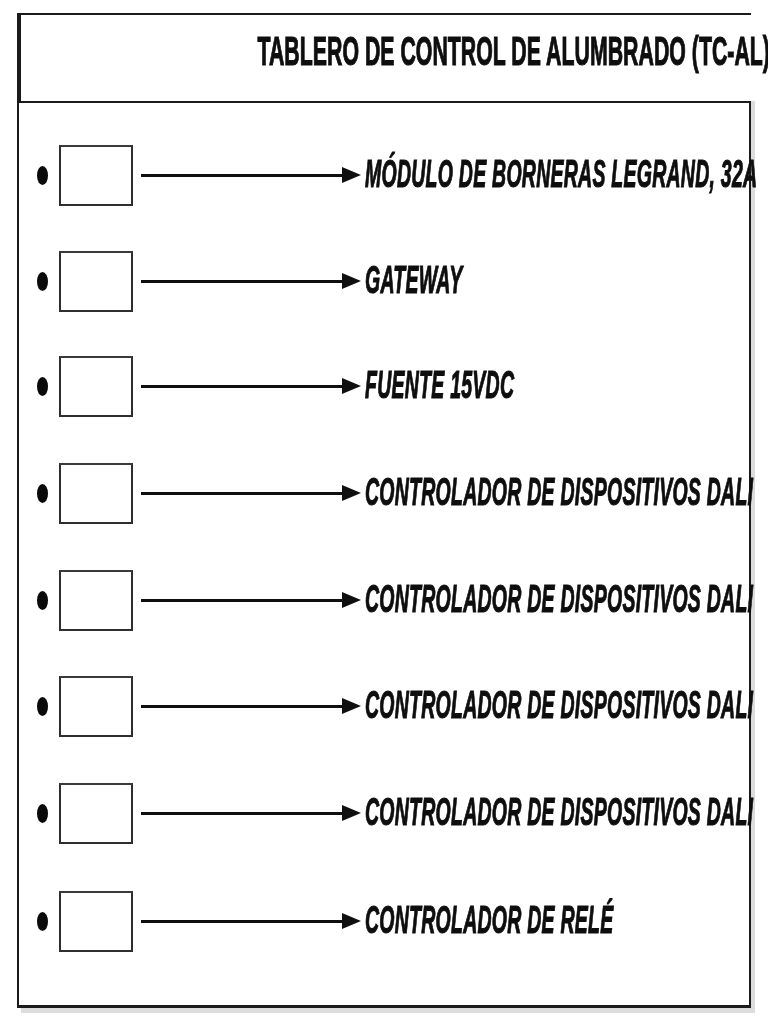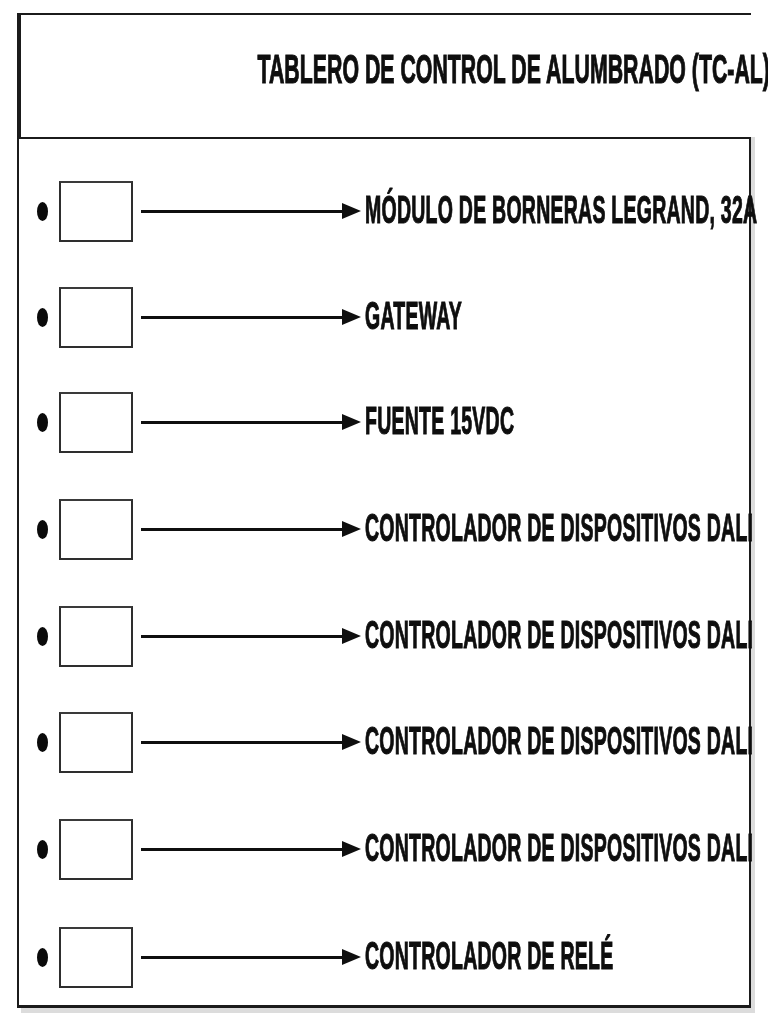--- a/index.html
+++ b/index.html
@@ -9,37 +9,37 @@
     overflow:hidden; font-family:"Liberation Sans", sans-serif; color:#111;
   }
   
   .doc-frame {
     position:absolute; left:17px; top:13px; width:734px; height:995px;
     border:2px solid #1b1b1b; border-bottom-width:3px; background:#ffffff;
     box-shadow:4px 5px 0 #dcdcdc;
   }
   
   .header {
-    display:flex; height:124px; border-bottom:2px solid #1b1b1b;
+    display:flex; height:88px; border-bottom:2px solid #1b1b1b;
   }
   .logo-cell {
     position:relative; width:158px; border-right:2px solid #1b1b1b;
     overflow:hidden; background:#fff;
   }
   .title-cell {
     position:relative; flex:1; display:flex; align-items:center; justify-content:center;
     background:#fff;
   }
   .title {
     font-size:41px; font-weight:bold; white-space:nowrap; color:#0e0e0e;
     -webkit-text-stroke:1.1px #0e0e0e;
     transform:translateY(-7px) scaleX(0.52);
   }
   
-  .body-area { position:relative; height:712px; background:#fff; }
+  .body-area { position:relative; height:712px; background:#fff;font-style:italic; }
   .row { position:absolute; left:0; width:100%; height:0; }
   .row:nth-child(1){ top:72px; }
   .row:nth-child(2){ top:178px; }
   .row:nth-child(3){ top:283px; }
   .row:nth-child(4){ top:390px; }
   .row:nth-child(5){ top:497px; }
   .row:nth-child(6){ top:603px; }
   .row:nth-child(7){ top:710px; }
   .row:nth-child(8){ top:818px; }
   .bullet {

